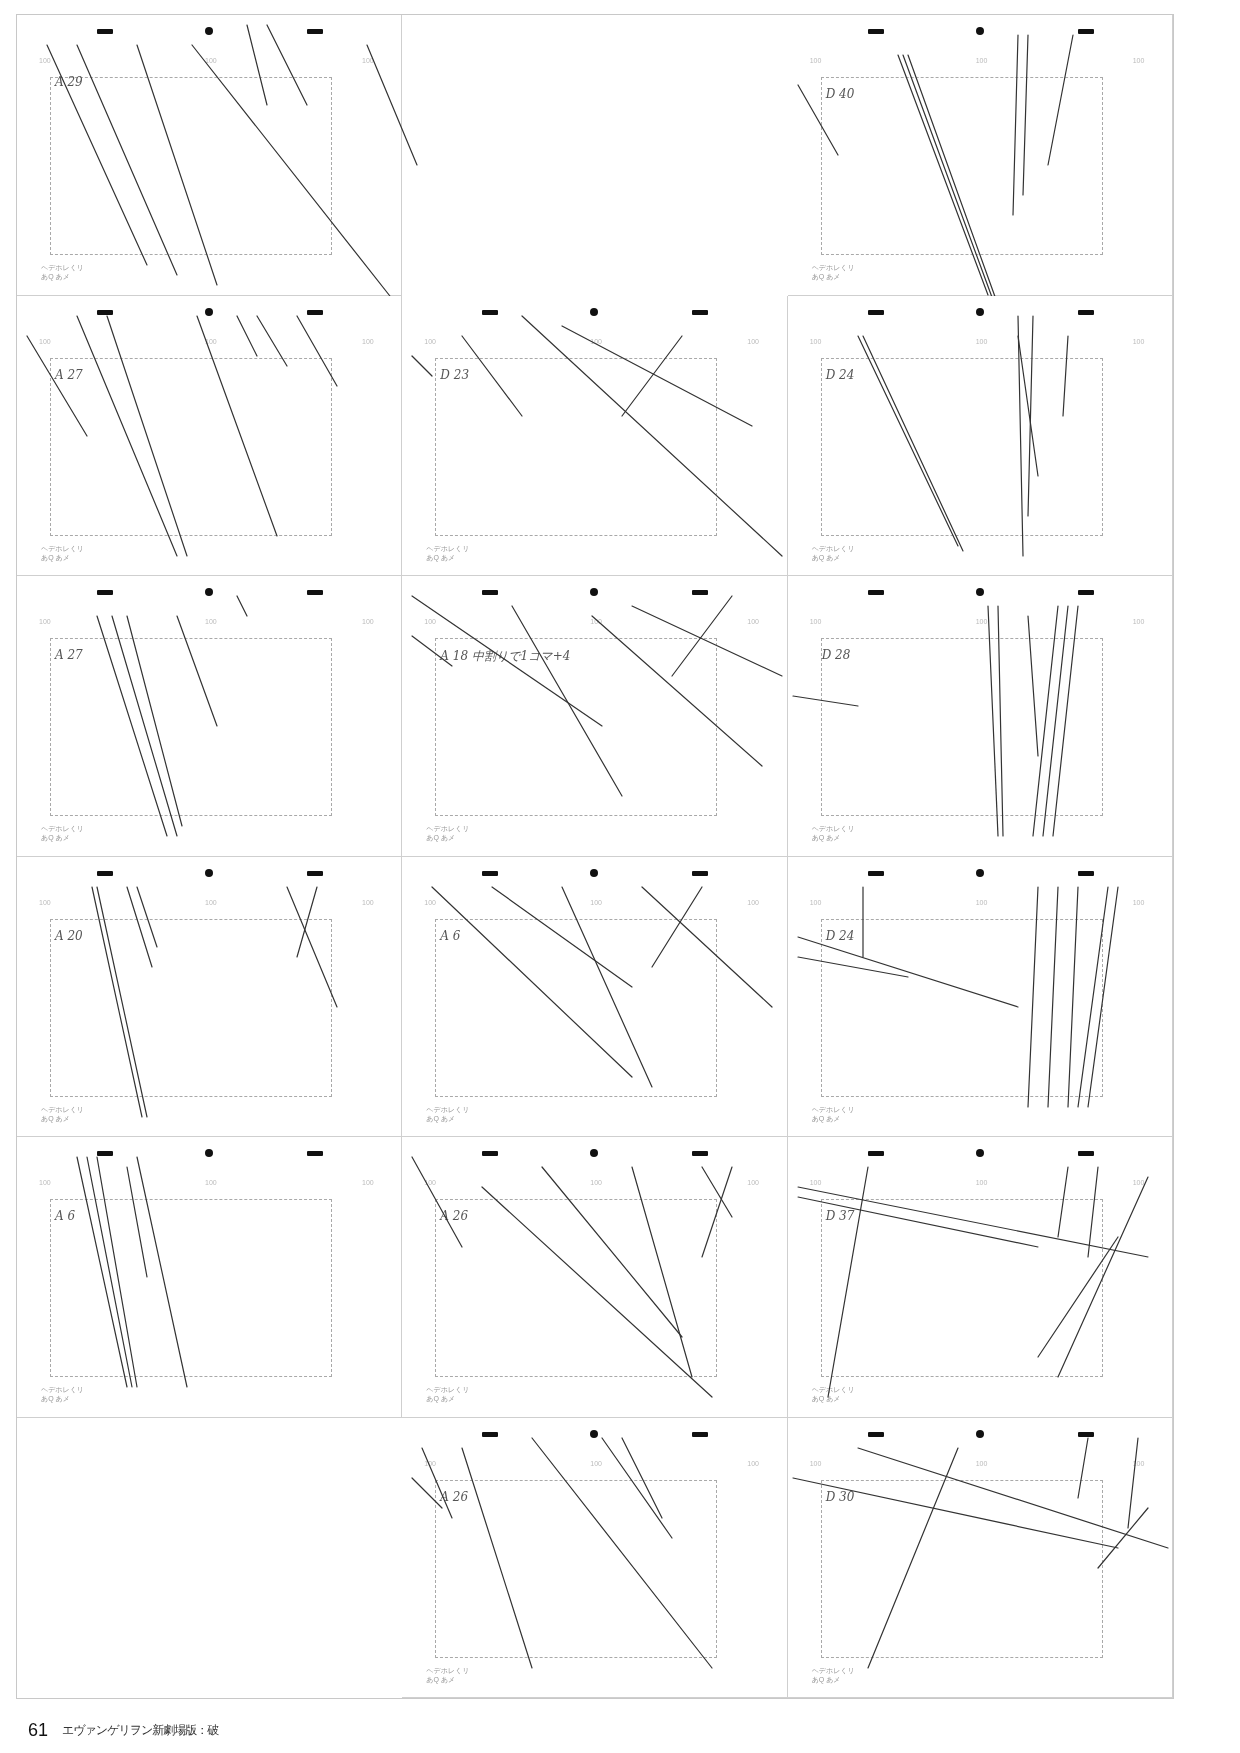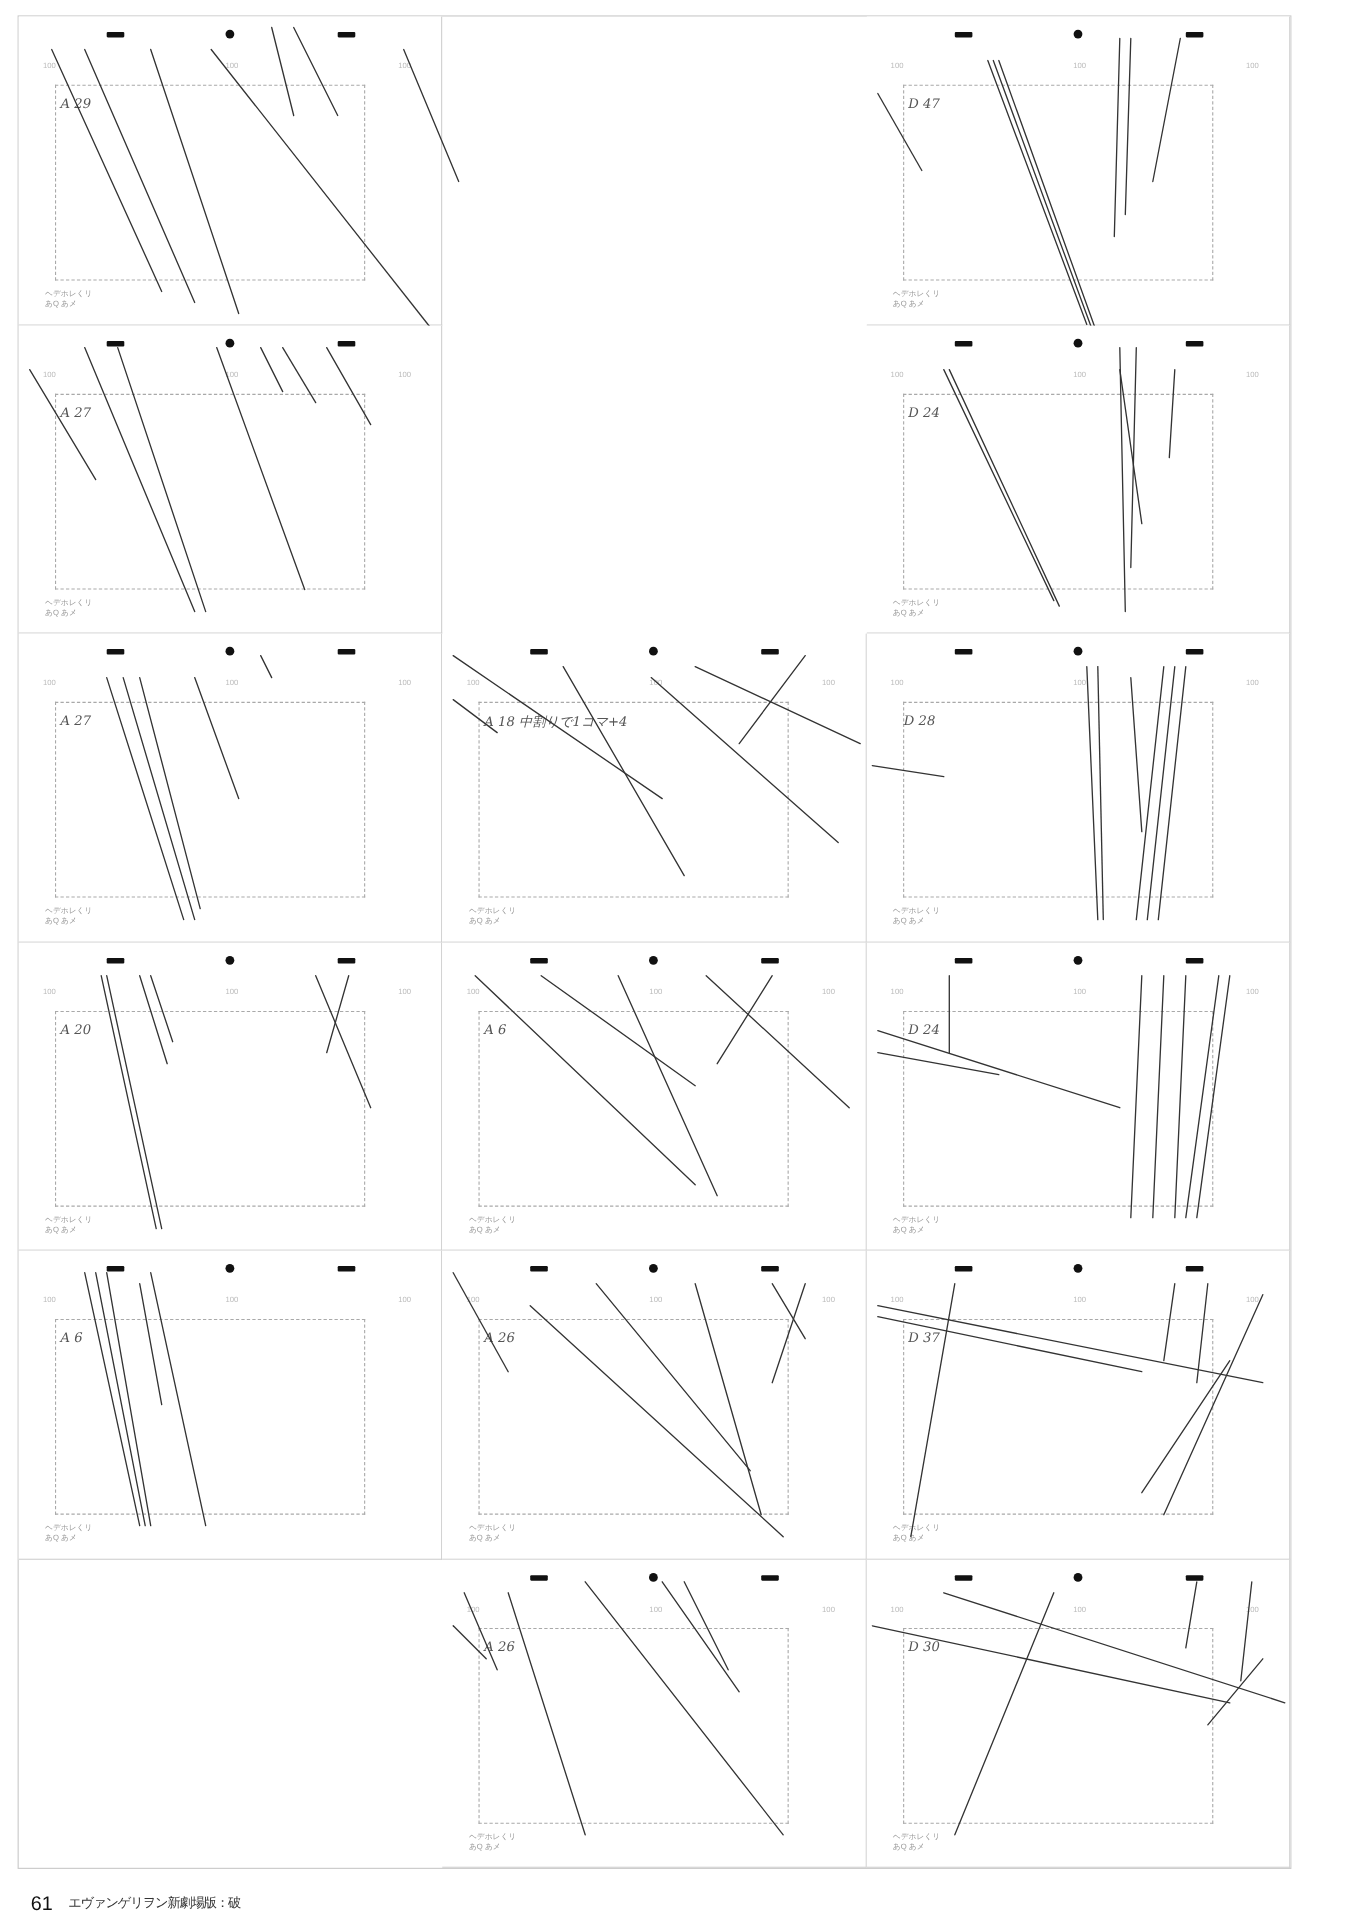--- a/index.html
+++ b/index.html
@@ -21,21 +21,21 @@
 
 <div class="grid" id="grid">
     <div class="sheet" style="left: 0px; top: 0px; width: 385.333px; height: 280.5px;">
       <div class="peg" style="left:80px"></div>
       <div class="hole" style="left:188px"></div>
       <div class="peg" style="left:290px"></div>
       <div class="frame-label" style="left:22px;top:42px">100</div>
       <div class="frame-label" style="left:188px;top:42px">100</div>
       <div class="frame-label" style="left:345px;top:42px">100</div>
       <div class="field" style="left:33px;top:62px;width:280px;height:176px"></div>
-      <div class="cut" style="left:38px;top:72px">A 29</div>
+      <div class="cut" style="left:38px;top:60px">A 29</div>
       <div class="foot" style="left:24px;top:248px">
         <div>ヘデホレくリ</div>
         <div>あQ あメ</div>
       </div>
       <svg>
         <line x1="30" y1="30" x2="130" y2="250" stroke="#333" stroke-width="1.2" stroke-linecap="round"></line>
         <line x1="60" y1="30" x2="160" y2="260" stroke="#333" stroke-width="1.2" stroke-linecap="round"></line>
         <line x1="120" y1="30" x2="200" y2="270" stroke="#333" stroke-width="1.2" stroke-linecap="round"></line>
         <line x1="175" y1="30" x2="380" y2="290" stroke="#333" stroke-width="1.2" stroke-linecap="round"></line>
         <line x1="230" y1="10" x2="250" y2="90" stroke="#333" stroke-width="1.2" stroke-linecap="round"></line>
@@ -44,21 +44,21 @@
       </svg>
     </div>
     <div class="sheet" style="left: 770.667px; top: 0px; width: 385.333px; height: 280.5px;">
       <div class="peg" style="left:80px"></div>
       <div class="hole" style="left:188px"></div>
       <div class="peg" style="left:290px"></div>
       <div class="frame-label" style="left:22px;top:42px">100</div>
       <div class="frame-label" style="left:188px;top:42px">100</div>
       <div class="frame-label" style="left:345px;top:42px">100</div>
       <div class="field" style="left:33px;top:62px;width:280px;height:176px"></div>
-      <div class="cut" style="left:38px;top:72px">D 47</div>
+      <div class="cut" style="left:38px;top:72px">D 40</div>
       <div class="foot" style="left:24px;top:248px">
         <div>ヘデホレくリ</div>
         <div>あQ あメ</div>
       </div>
       <svg>
         <line x1="110" y1="40" x2="200" y2="280" stroke="#333" stroke-width="1.2" stroke-linecap="round"></line>
         <line x1="115" y1="40" x2="205" y2="285" stroke="#333" stroke-width="1.2" stroke-linecap="round"></line>
         <line x1="120" y1="40" x2="210" y2="290" stroke="#333" stroke-width="1.2" stroke-linecap="round"></line>
         <line x1="230" y1="20" x2="225" y2="200" stroke="#333" stroke-width="1.2" stroke-linecap="round"></line>
         <line x1="240" y1="20" x2="235" y2="180" stroke="#333" stroke-width="1.2" stroke-linecap="round"></line>
@@ -80,20 +80,41 @@
         <div>あQ あメ</div>
       </div>
       <svg>
         <line x1="10" y1="40" x2="70" y2="140" stroke="#333" stroke-width="1.2" stroke-linecap="round"></line>
         <line x1="60" y1="20" x2="160" y2="260" stroke="#333" stroke-width="1.2" stroke-linecap="round"></line>
         <line x1="90" y1="20" x2="170" y2="260" stroke="#333" stroke-width="1.2" stroke-linecap="round"></line>
         <line x1="180" y1="20" x2="260" y2="240" stroke="#333" stroke-width="1.2" stroke-linecap="round"></line>
         <line x1="220" y1="20" x2="240" y2="60" stroke="#333" stroke-width="1.2" stroke-linecap="round"></line>
         <line x1="240" y1="20" x2="270" y2="70" stroke="#333" stroke-width="1.2" stroke-linecap="round"></line>
         <line x1="280" y1="20" x2="320" y2="90" stroke="#333" stroke-width="1.2" stroke-linecap="round"></line>
+      </svg>
+    </div>
+    <div class="sheet" style="left: 385.333px; top: 280.5px; width: 385.333px; height: 280.5px;">
+      <div class="peg" style="left:80px"></div>
+      <div class="hole" style="left:188px"></div>
+      <div class="peg" style="left:290px"></div>
+      <div class="frame-label" style="left:22px;top:42px">100</div>
+      <div class="frame-label" style="left:188px;top:42px">100</div>
+      <div class="frame-label" style="left:345px;top:42px">100</div>
+      <div class="field" style="left:33px;top:62px;width:280px;height:176px"></div>
+      <div class="cut" style="left:38px;top:72px">D 23</div>
+      <div class="foot" style="left:24px;top:248px">
+        <div>ヘデホレくリ</div>
+        <div>あQ あメ</div>
+      </div>
+      <svg>
+        <line x1="10" y1="60" x2="30" y2="80" stroke="#333" stroke-width="1.2" stroke-linecap="round"></line>
+        <line x1="60" y1="40" x2="120" y2="120" stroke="#333" stroke-width="1.2" stroke-linecap="round"></line>
+        <line x1="120" y1="20" x2="380" y2="260" stroke="#333" stroke-width="1.2" stroke-linecap="round"></line>
+        <line x1="280" y1="40" x2="220" y2="120" stroke="#333" stroke-width="1.2" stroke-linecap="round"></line>
+        <line x1="160" y1="30" x2="350" y2="130" stroke="#333" stroke-width="1.2" stroke-linecap="round"></line>
       </svg>
     </div>
     <div class="sheet" style="left: 770.667px; top: 280.5px; width: 385.333px; height: 280.5px;">
       <div class="peg" style="left:80px"></div>
       <div class="hole" style="left:188px"></div>
       <div class="peg" style="left:290px"></div>
       <div class="frame-label" style="left:22px;top:42px">100</div>
       <div class="frame-label" style="left:188px;top:42px">100</div>
       <div class="frame-label" style="left:345px;top:42px">100</div>
       <div class="field" style="left:33px;top:62px;width:280px;height:176px"></div>

